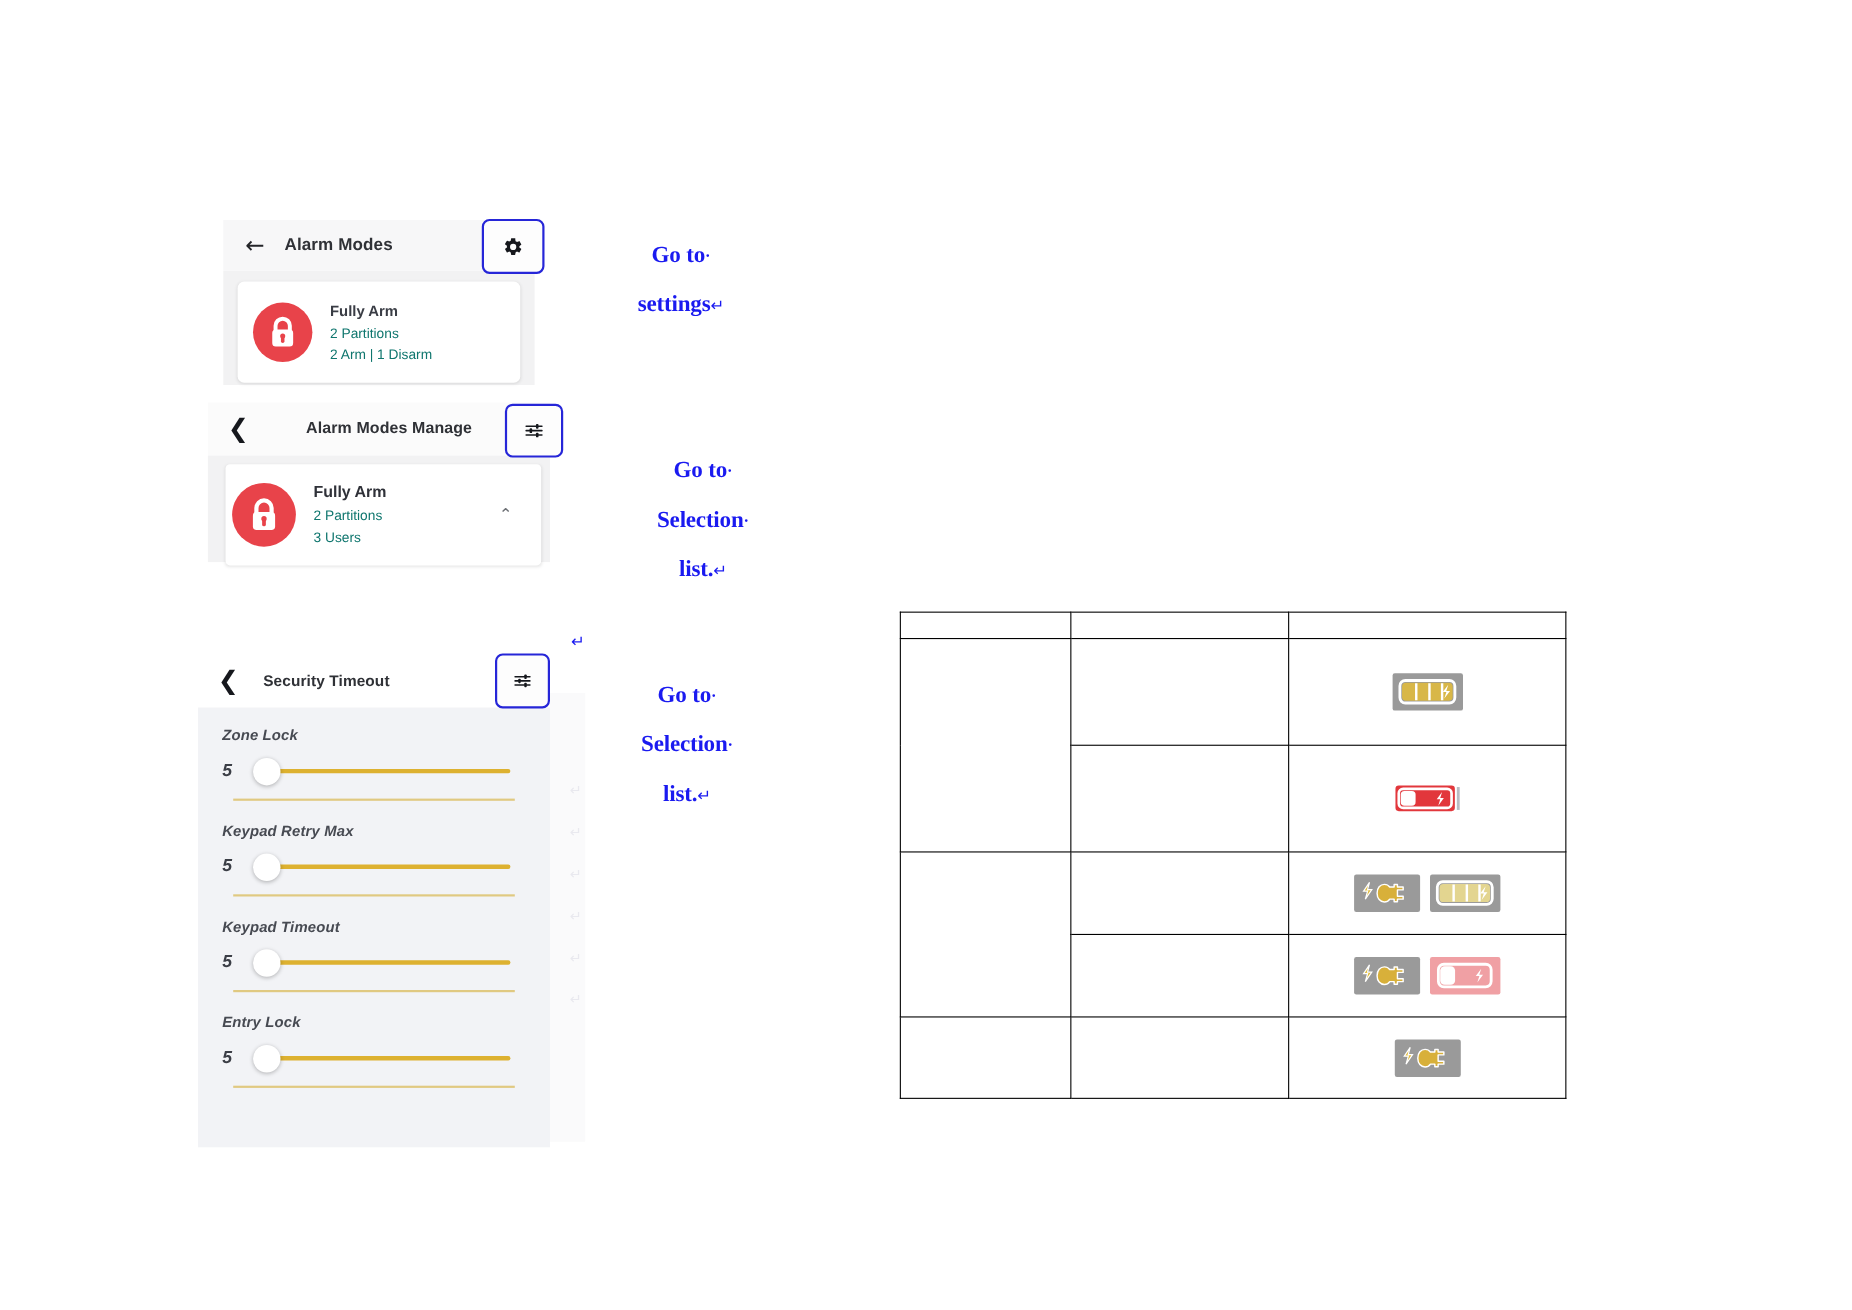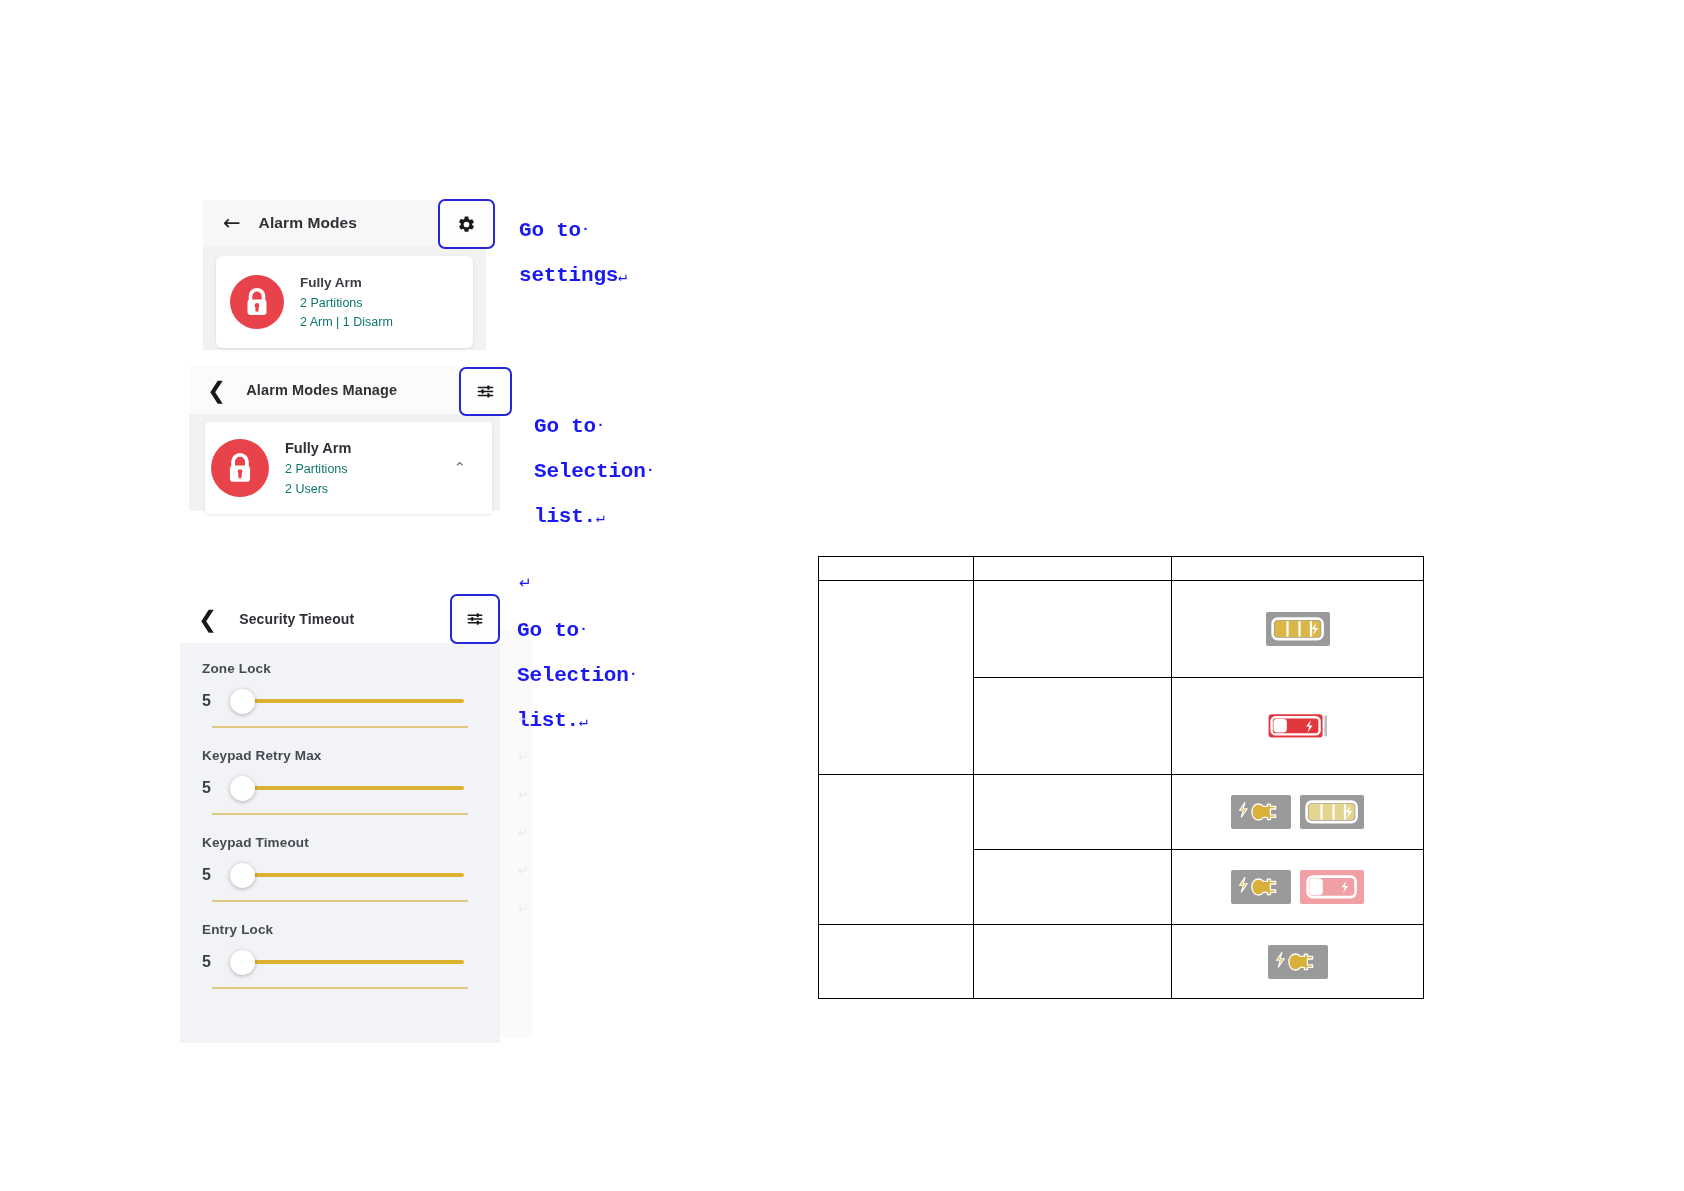--- a/index.html
+++ b/index.html
@@ -83,21 +83,22 @@
 
   
   .anno {
     position: absolute;
     color: #1a1af0;
     font-weight: 700;
     font-size: 21px;
     line-height: 1.07;
     letter-spacing: -.2px;
     white-space: pre-line;
-    font-family: Liberation Mono, monospace;
+    font-family: Liberation Serif, serif;
+    text-align: center;
   }
   .pilcrow { color: #1a1af0; font-weight: 400; font-size: 15px; }
   .dotsep { color: #1a1af0; font-size: 15px; vertical-align: middle; }
 
   
   .settings-panel { background: #f2f3f6; }
   .set-row { padding: 14px 22px 6px 22px; }
   .set-label {
     font-size: 13.5px;
     font-weight: 700;
@@ -203,37 +204,37 @@
 
   <div class="anno" style="left:519px; top:198px; width:200px;">
     <span>Go to</span><span class="dotsep">·</span><br>
     <span>settings</span><span class="pilcrow">↵</span>
   </div>
 
   <div class="shot" style="left:189px; top:366px; width:311px; height:145px;">
 
     <div class="appbar" style="width:311px; background:#fbfbfb; height:48px;">
       <span class="chevron-back">❮</span>
-      <span class="appbar-title" style="margin-left:20px; font-size:14.5px;">Alarm Modes Manage</span>
+      <span class="appbar-title" style="margin-left:52px; font-size:14.5px;">Alarm Modes Manage</span>
     </div>
 
     <div style="background:#f2f2f3; padding:8px 8px 0 16px; height:97px;">
       <div class="mode-card" style="height:92px; padding-left:6px; border-radius:4px;">
         <div class="lock-circle" style="width:58px; height:58px;">
           <svg width="32" height="34" viewBox="0 0 30 32" aria-hidden="true">
             <path d="M8.5 14V10.2a6.5 6.5 0 0 1 13 0V14" fill="none" stroke="#ffffff" stroke-width="3.6" stroke-linecap="round"></path>
             <rect x="5.5" y="13.6" width="19" height="15.4" rx="3.2" fill="#ffffff"></rect>
             <rect x="13.4" y="18.2" width="3.2" height="7.6" rx="1.6" fill="#e8434a"></rect>
             <circle cx="15" cy="19.4" r="2.3" fill="#e8434a"></circle>
           </svg>
         </div>
         <div class="mode-texts" style="flex:1;">
           <div class="mode-title" style="font-size:14.5px; color:#2f3138;">Fully Arm</div>
           <div class="mode-sub" style="font-size:12.5px; margin-top:4px;">2 Partitions</div>
-          <div class="mode-sub" style="font-size:12.5px; margin-top:4px;">2 Users</div>
+          <div class="mode-sub" style="font-size:12.5px; margin-top:4px;">3 Users</div>
         </div>
         <span style="color:#6d7075; font-size:15px; margin-right:14px; font-family:'DejaVu Sans',sans-serif;">⌃</span>
       </div>
     </div>
   </div>
 
   <div class="hl-box" style="left:459px; top:367px; width:53px; height:49px;">
     <span>
       <svg width="19" height="19" viewBox="0 0 24 24" aria-hidden="true">
         <g stroke="#16181d" stroke-width="1.9" stroke-linecap="round">
@@ -254,21 +255,21 @@
     <span>list.</span><span class="pilcrow">↵</span>
   </div>
 
   <div class="shot" style="left:180px; top:595px; width:320px; height:448px;">
 
     <div class="appbar" style="width:320px; background:#ffffff; height:48px;">
       <span class="chevron-back">❮</span>
       <span class="appbar-title" style="margin-left:22px; font-size:14px;">Security Timeout</span>
     </div>
 
-    <div class="settings-panel" style="width:320px; height:400px; padding-top:4px;">
+    <div class="settings-panel" style="width:320px; height:400px; padding-top:4px;font-style:italic;">
 
       <div class="set-row">
         <div class="set-label">Zone Lock</div>
         <div class="slider-line">
           <span class="slider-val">5</span>
           <span class="slider-wrap">
             <span class="slider-track"></span>
             <span class="slider-knob"></span>
           </span>
         </div>

